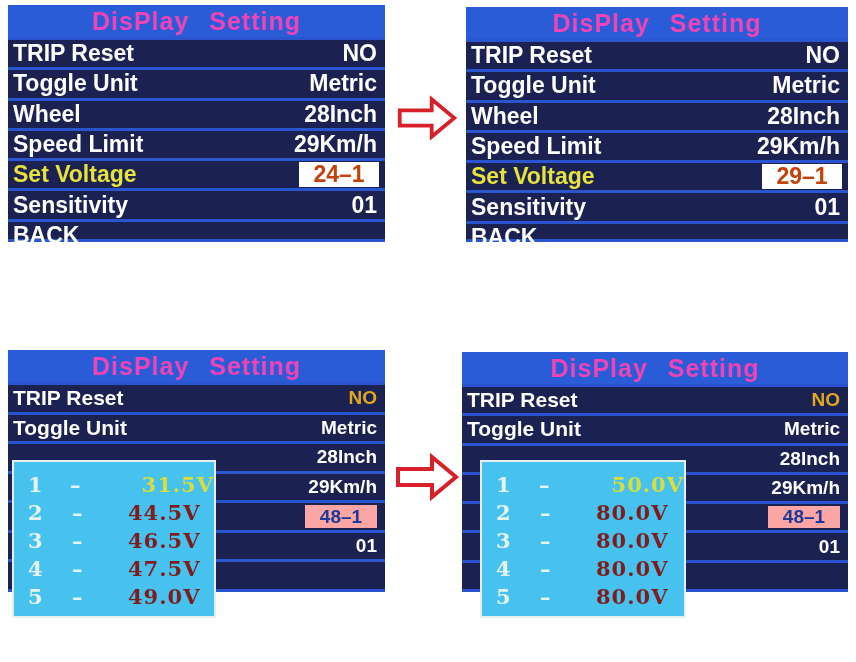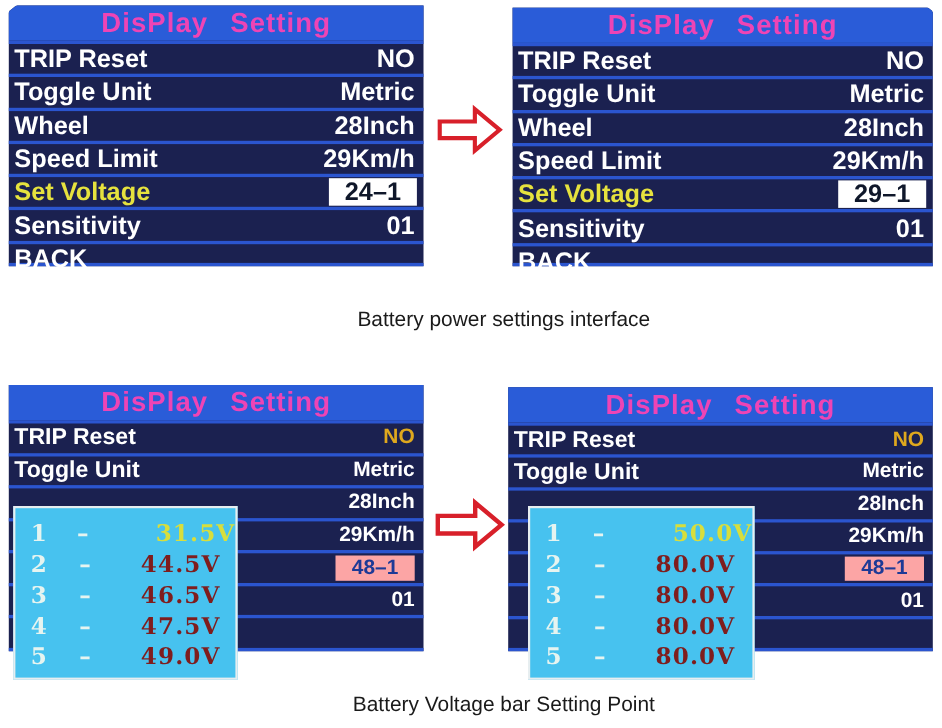--- a/index.html
+++ b/index.html
@@ -1,19 +1,18 @@
 <!DOCTYPE html>
 <html><head>
 <meta charset="utf-8">
 <style>
   html,body{margin:0;padding:0;background:#fff;}
   .page{
     position:relative;width:856px;height:662px;background:#ffffff;overflow:hidden;
     font-family:"Liberation Sans", sans-serif;
-    border-radius:32px;
   }
   
   .panel{
     position:absolute;background:#1b2150;display:flex;flex-direction:column;
     border-bottom:3px solid #2b55cf;box-sizing:border-box;
   }
   .panel-a{left:8px;top:5px;width:377px;height:237px;}
   .panel-b{left:466px;top:7px;width:382px;height:235px;}
   .panel-c{left:8px;top:350px;width:377px;height:242px;}
   .panel-d{left:462px;top:352px;width:386px;height:240px;}
@@ -30,21 +29,21 @@
     padding:0 8px 0 5px;box-sizing:border-box;overflow:hidden;text-align:right;
   }
   .lbl{color:#ffffff;font-weight:bold;font-size:23px;white-space:nowrap;}
   .val{color:#ffffff;font-weight:bold;font-size:23px;white-space:nowrap;}
   .panel-sm .lbl{font-size:21px;}
   .panel-sm .val{font-size:19px;}
   .lbl-yellow{color:#e6e23e;}
   .val-orange{color:#dfa81e;}
   .val-box-cyan{
     align-self:stretch;display:flex;align-items:center;justify-content:center;
-    background:#ffffff;color:#0f172a;min-width:80px;margin:1px -2px 1px 0;
+    background:#ffffff;color:#c2410c;min-width:80px;margin:1px -2px 1px 0;
   }
   .val-box-navy{
     align-self:stretch;display:flex;align-items:center;justify-content:center;
     background:#fca5a5;color:#1e3a96;min-width:72px;margin:2px 0 2px 0;font-size:21px;
   }
   
   .popup{
     position:absolute;background:#47c2ef;border:2px solid #e7eef0;z-index:5;
     display:flex;flex-direction:column;box-sizing:border-box;padding:8px 0 6px 0;
   }
@@ -142,21 +141,20 @@
         <span class="lbl">Sensitivity</span>
         <span class="val">01</span>
       </div>
       <div class="row">
         <span class="lbl">BACK</span>
         <span class="val"></span>
       </div>
     </div>
   </div>
 
-  <div class="caption caption-1">Battery power settings interface</div>
 
   <div class="panel panel-sm panel-c">
     <div class="panel-header">
       <span class="panel-title">DisPlay Setting</span>
     </div>
     <div class="rows">
       <div class="row">
         <span class="lbl">TRIP Reset</span>
         <span class="val val-orange">NO</span>
       </div>
@@ -276,15 +274,14 @@
         </div>
         <div class="popup-row">
           <span class="popup-idx">5</span>
           <span class="popup-sep">–</span>
           <span class="popup-val">80.0V</span>
         </div>
       </div>
     </div>
   </div>
 
-  <div class="caption caption-2">Battery Voltage bar Setting Point</div>
 
 </div>
 
 </body></html>

